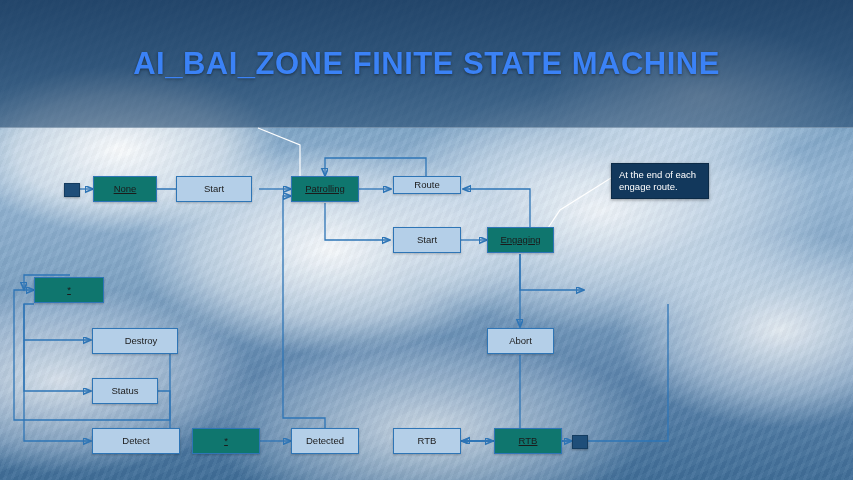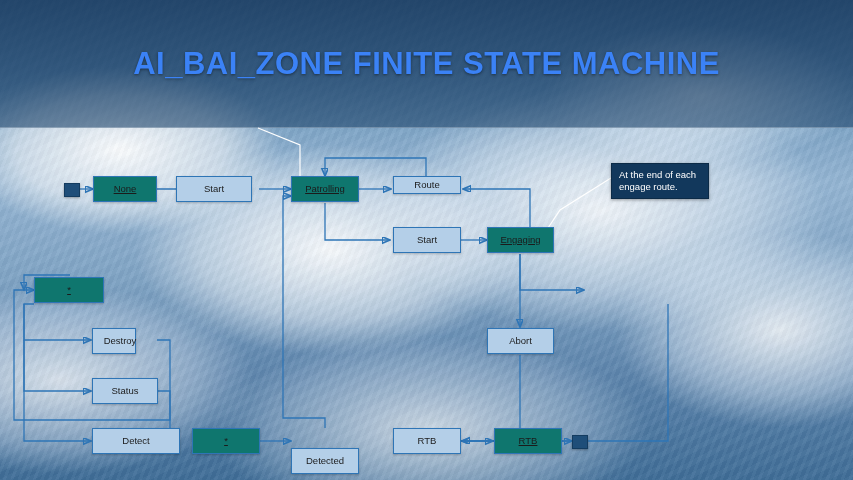--- a/index.html
+++ b/index.html
@@ -200,34 +200,34 @@
   <div class="node fill-white" style="left:487px; top:227px; width:67px; height:26px;">
       <span>Engaging</span>
     </div>
   <div class="node fill-blue" style="left:487px; top:328px; width:67px; height:26px;">
       <span>Abort</span>
     </div>
 
   <div class="node fill-white" style="left:34px;  top:277px; width:70px; height:26px;">
       <span>*</span>
     </div>
-  <div class="node fill-blue" style="left:92px;  top:328px; width:44px; height:26px;padding-left:12px;">
+  <div class="node fill-blue" style="left:92px;  top:328px; width:86px; height:26px;padding-left:12px;">
       <span>Destroy</span>
     </div>
   <div class="node fill-blue" style="left:92px;  top:378px; width:66px; height:26px;">
       <span>Status</span>
     </div>
   <div class="node fill-blue" style="left:92px;  top:428px; width:88px; height:26px;">
       <span>Detect</span>
     </div>
 
   <div class="node fill-white" style="left:192px; top:428px; width:68px; height:26px;">
       <span>*</span>
     </div>
-  <div class="node fill-blue" style="left:291px; top:428px; width:68px; height:26px;margin-top:20px;">
+  <div class="node fill-blue" style="left:291px; top:428px; width:68px; height:26px;">
       <span>Detected</span>
     </div>
   <div class="node fill-blue" style="left:393px; top:428px; width:68px; height:26px;">
       <span>RTB</span>
     </div>
   <div class="node fill-white" style="left:494px; top:428px; width:68px; height:26px;">
       <span>RTB</span>
     </div>
 
   <div class="callout" style="left:611px; top:163px; width:98px;">At the end of each engage route.</div>

